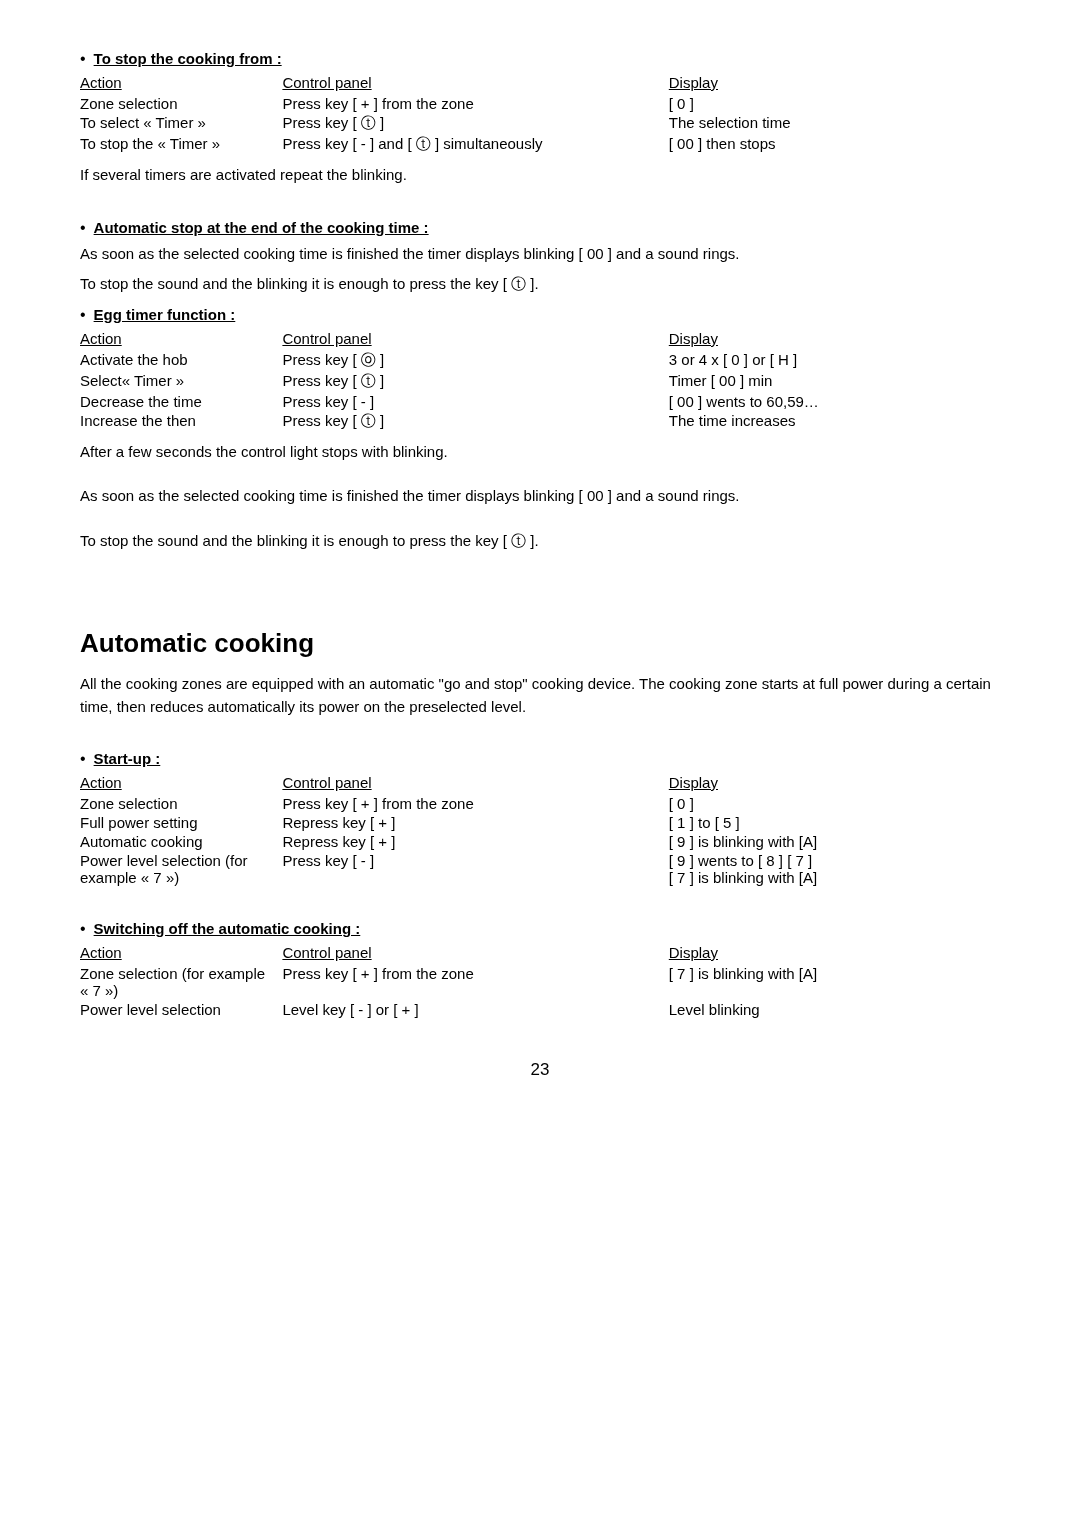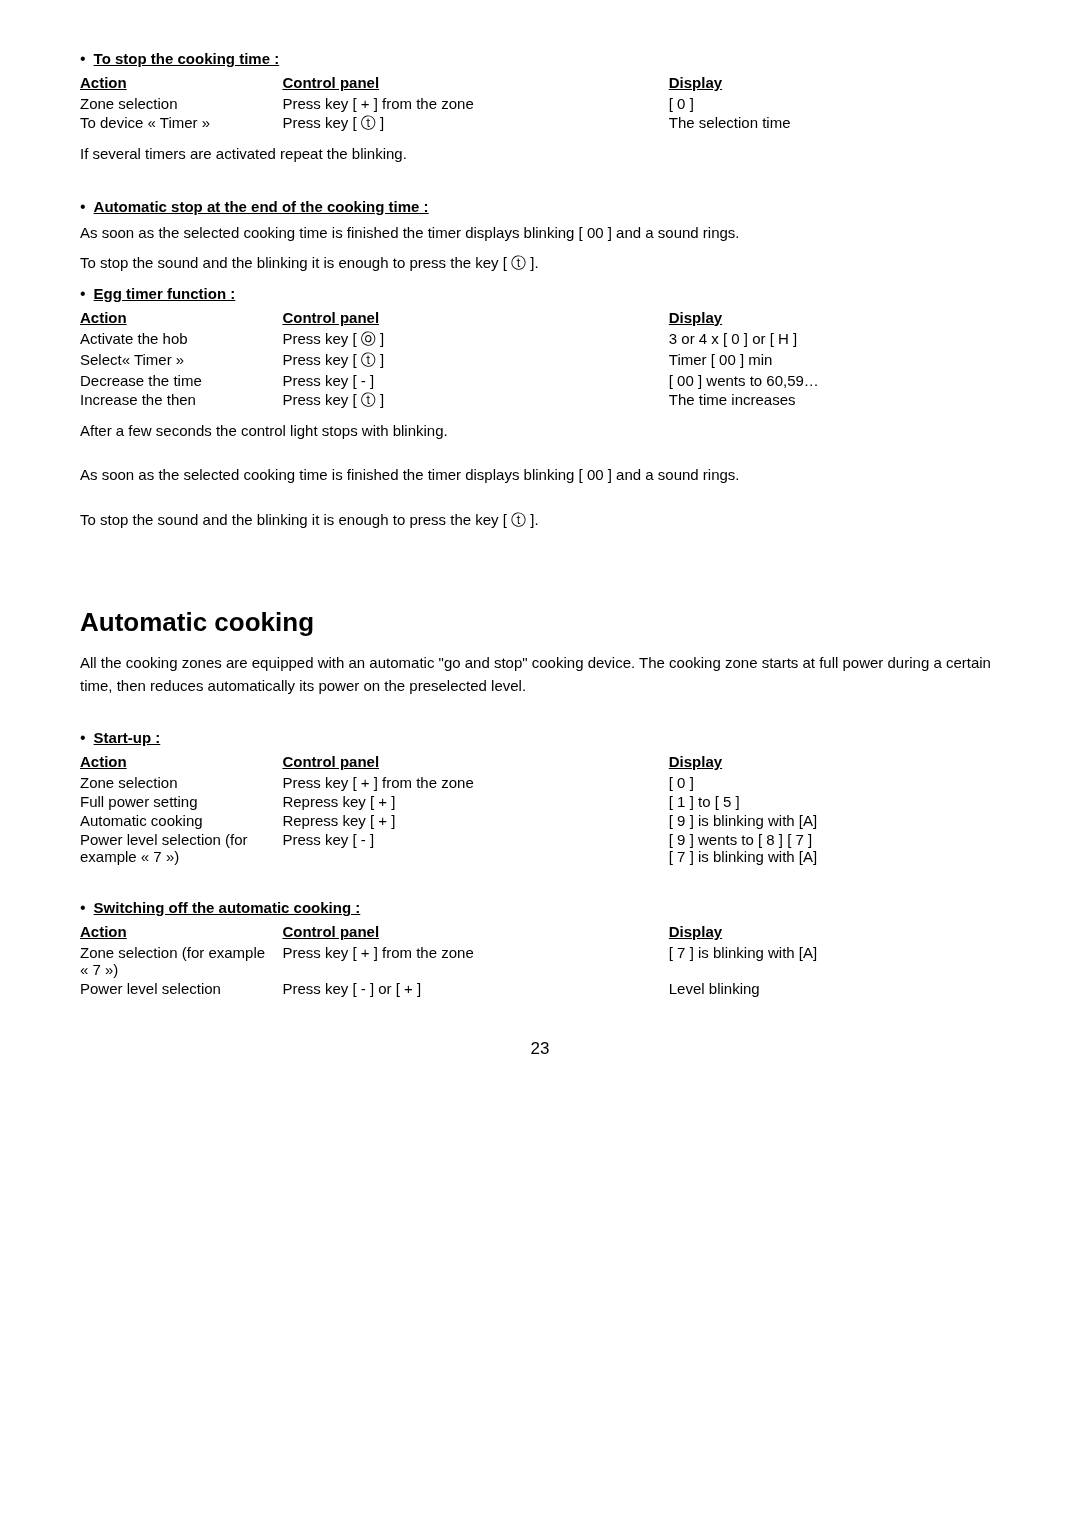--- a/index.html
+++ b/index.html
@@ -28,21 +28,21 @@
     }
     .table-3col {
       width: 100%;
       border-collapse: collapse;
       margin-bottom: 8px;
       margin-top: 4px;
     }
     .table-3col th {
       text-align: left;
       text-decoration: underline;
-      font-weight: bold;
+      font-weight: normal;
       font-size: 15px;
       padding-bottom: 4px;
       vertical-align: top;
       margin-top: 32px;
     }
     .table-3col td {
       text-align: left;
       vertical-align: top;
       padding-bottom: 2px;
       font-size: 15px;
@@ -68,41 +68,46 @@
       font-size: 17px;
     }
     .spacer { height: 14px; }
   </style>
 </head>
 <body>
 
 <div>
   <div class="section-bullet">
     <span class="bullet">•</span>
-    <span class="bullet-title">To stop the cooking time :</span>
+    <span class="bullet-title">To stop the cooking from :</span>
   </div>
 
   <table class="table-3col">
     <thead>
       <tr>
         <th class="col-action">Action</th>
         <th class="col-control">Control panel</th>
         <th class="col-display">Display</th>
       </tr>
     </thead>
     <tbody id="stop-cooking-tbody">
     <tr>
           <td class="col-action">Zone selection</td>
           <td class="col-control">Press key [ + ] from the zone</td>
           <td class="col-display">[ 0 ]</td>
         </tr>
         <tr>
-          <td class="col-action">To device « Timer »</td>
+          <td class="col-action">To select « Timer »</td>
           <td class="col-control">Press key [ ⓣ ]</td>
           <td class="col-display">The selection time</td>
+        </tr>
+        <tr>
+          <td class="col-action">To stop the « Timer »</td>
+          <td class="col-control">Press key [ - ] and [ ⓣ ] simultaneously</td>
+          <td class="col-display">[ 00 ] then stops</td>
         </tr>
       </tbody>
   </table>
 
   <p>If several timers are activated repeat the blinking.</p>
 </div>
 
 <div class="spacer"></div>
 
 <div>
@@ -222,21 +227,21 @@
         </tr>
       </thead>
       <tbody id="switch-off-tbody">
       <tr>
             <td class="col-action">Zone selection (for example « 7 »)</td>
             <td class="col-control">Press key [ + ] from the zone</td>
             <td class="col-display">[ 7 ] is blinking with [A]</td>
           </tr>
           <tr>
             <td class="col-action">Power level selection</td>
-            <td class="col-control">Press key [ - ] or [ + ]</td>
+            <td class="col-control">Level key [ - ] or [ + ]</td>
             <td class="col-display">Level blinking</td>
           </tr>
         </tbody>
     </table>
   </div>
 </div>
 
 <div class="page-num">23</div>
 
 </body></html>

